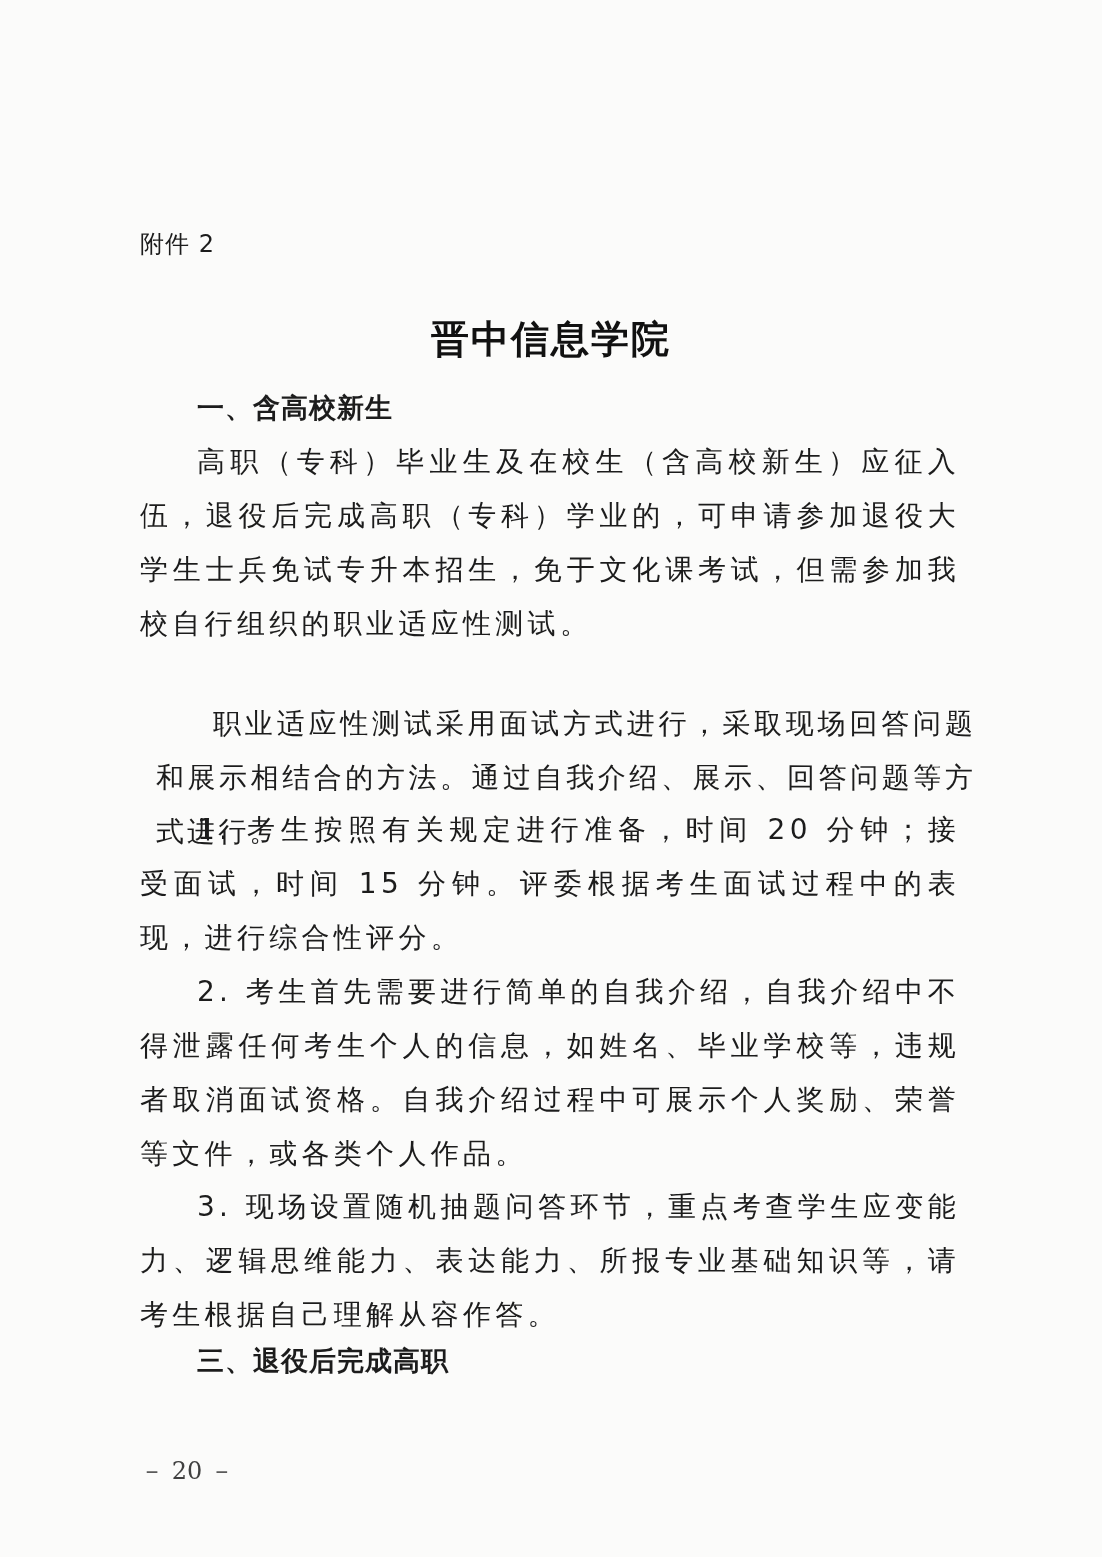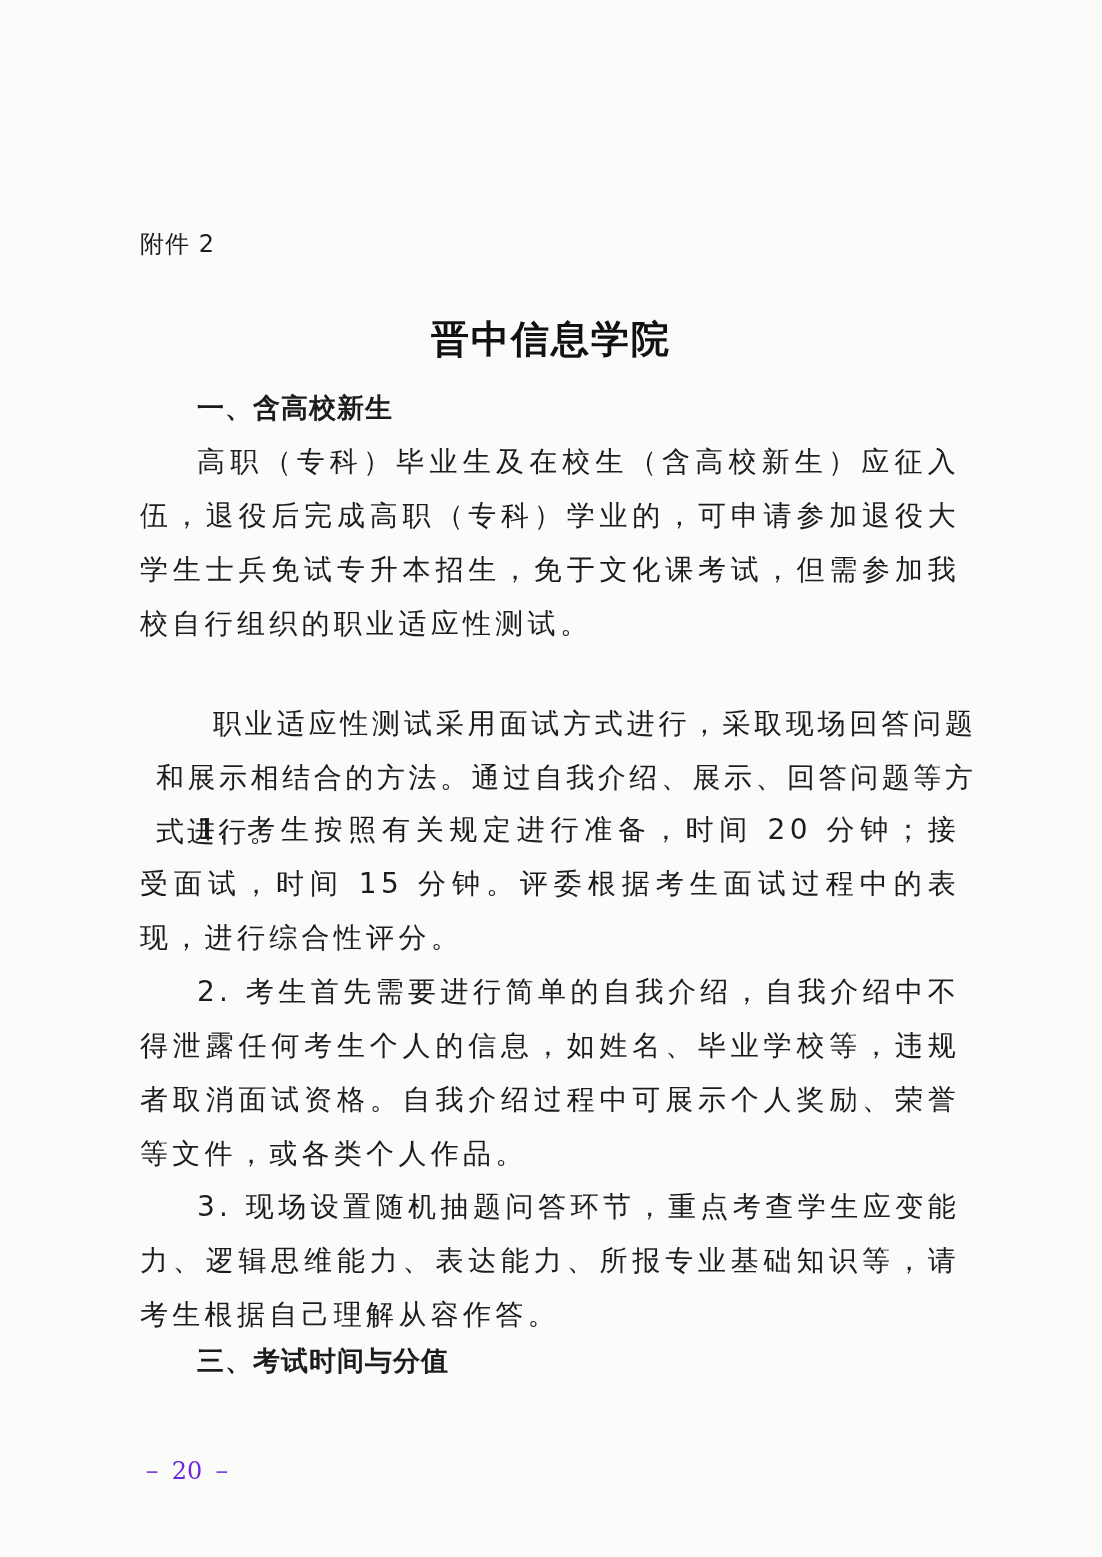--- a/index.html
+++ b/index.html
@@ -31,35 +31,35 @@
       position: absolute; left: 140px; width: 820px;
       font-size: 28px; line-height: 54px;
       letter-spacing: 4.3px;
       text-align: justify;
       text-indent: 57px;
     }
     .para.tight { letter-spacing: 3.1px; margin-left: 16px; }
     .page-number {
       position: absolute; left: 140px; top: 1455px;
       font-family: "DejaVu Serif", "Liberation Serif", serif;
-      font-size: 24px; color: #6d28d9;
+      font-size: 24px; color: #404040;
     }
   </style>
 </head>
 <body>
 
 <div class="page">
   <div class="attachment">附件 2</div>
 
   <div class="title title1">晋中信息学院</div>
 
   <div class="heading" style="top:390px;">一、含高校新生</div>
   <div class="para" style="top:435px;">高职（专科）毕业生及在校生（含高校新生）应征入伍，退役后完成高职（专科）学业的，可申请参加退役大学生士兵免试专升本招生，免于文化课考试，但需参加我校自行组织的职业适应性测试。</div>
 
   <div class="para tight" style="top:697px;">职业适应性测试采用面试方式进行，采取现场回答问题和展示相结合的方法。通过自我介绍、展示、回答问题等方式进行。</div>
   <div class="para" style="top:803px;">1. 考生按照有关规定进行准备，时间 20 分钟；接受面试，时间 15 分钟。评委根据考生面试过程中的表现，进行综合性评分。</div>
   <div class="para" style="top:965px;">2. 考生首先需要进行简单的自我介绍，自我介绍中不得泄露任何考生个人的信息，如姓名、毕业学校等，违规者取消面试资格。自我介绍过程中可展示个人奖励、荣誉等文件，或各类个人作品。</div>
   <div class="para" style="top:1180px;">3. 现场设置随机抽题问答环节，重点考查学生应变能力、逻辑思维能力、表达能力、所报专业基础知识等，请考生根据自己理解从容作答。</div>
 
-  <div class="heading" style="top:1343px;">三、考试时间与分值</div>
+  <div class="heading" style="top:1343px;">三、退役后完成高职</div>
 
   <div class="page-number">－ 20 －</div>
 </div>
 
 </body></html>

